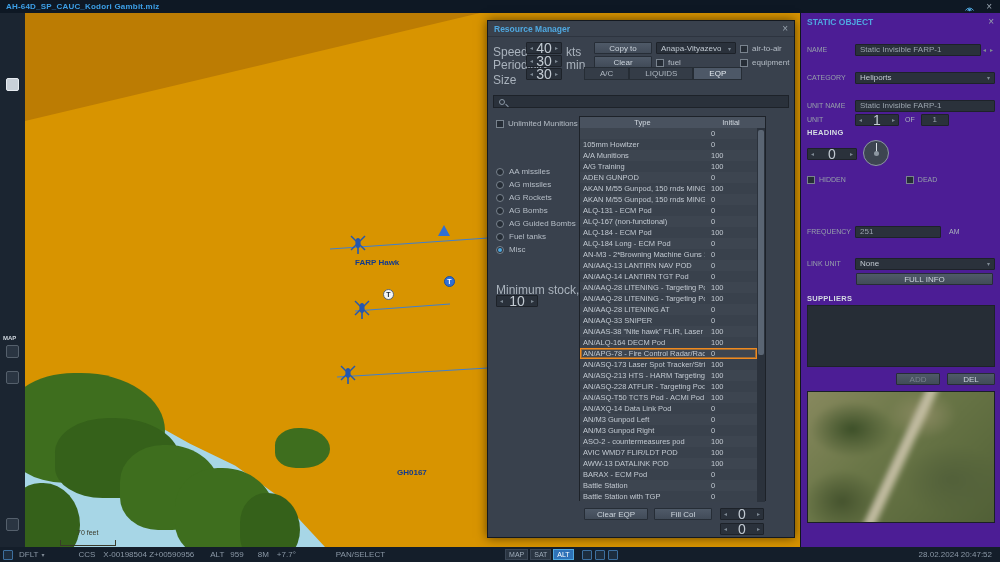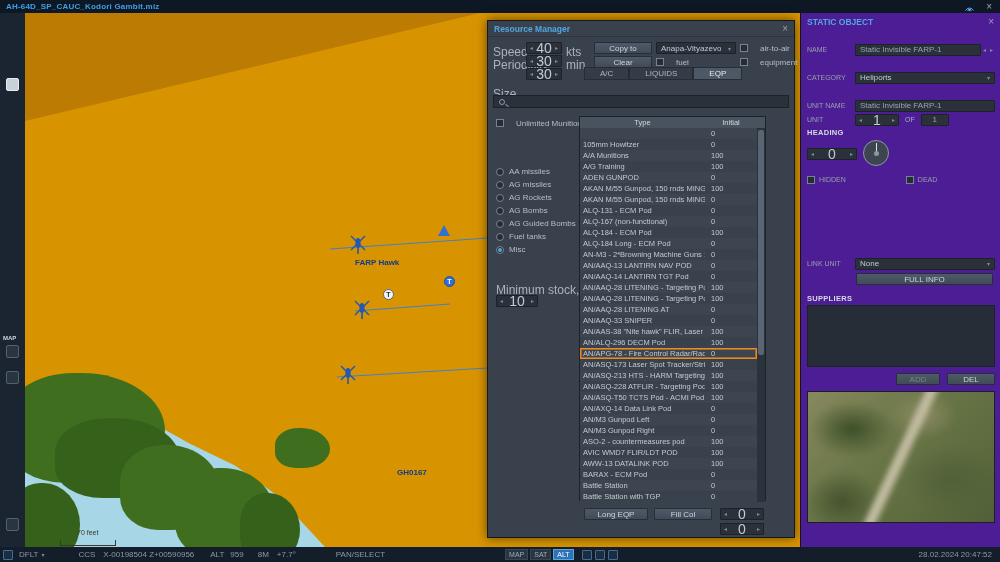--- a/index.html
+++ b/index.html
@@ -66,21 +66,21 @@
   .panel-close{margin-left:auto;color:#98a3ae;font-size:10px;line-height:10px}
   .rm .abs{position:absolute}
   .rm-tabs{position:absolute;left:96px;top:46px;display:flex}
   .rm-tab{height:13px;padding:0 15px;display:flex;align-items:center;background:#343c47;
           border:1px solid #262d35;color:#aeb7c0;font-size:8px}
   .rm-tab.active{background:#4d5867;color:#e2e8ee}
   .search{position:absolute;left:5px;top:74px;width:296px;height:13px;background:#2a313b;
           border:1px solid #1d2229;display:flex;align-items:center;padding:0 5px;gap:4px}
   .mag{width:6px;height:6px;border:1px solid #8a97a5;border-radius:50%;position:relative;flex:none}
   .mag::after{content:"";position:absolute;left:5px;top:5px;width:4px;height:1px;background:#8a97a5;transform:rotate(45deg)}
-  .cb-row{display:flex;gap:12px;color:#b6bec7}
+  .cb-row{display:flex;align-items:center;gap:4px;color:#b6bec7}
   .radio-list{position:absolute;left:8px;top:144px;display:flex;flex-direction:column}
   .radio-row{display:flex;align-items:center;height:13px;gap:5px;font-size:8px;color:#b6bec7}
   .rm-table{position:absolute;left:91px;top:95px;width:187px;height:385px;border:1px solid #1d2229;background:#343c47}
   .rm-thead{height:11px;background:#49525f;display:flex;font-size:7.5px;color:#d2d9e0;align-items:center}
   .rm-thead .h-type{width:125px;text-align:center}
   .rm-thead .h-init{width:52px;text-align:center}
   .rm-body{position:absolute;left:0;top:11px;width:177px;height:374px;overflow:hidden}
   .rm-row{height:11px;display:flex;align-items:center;font-size:7.5px;background:#3d4550;color:#c2c9d1}
   .rm-row.odd{background:#39414c}
   .rm-row.selected{outline:1px solid #ef8a1f;outline-offset:-1px;box-shadow:inset 0 0 0 2px rgba(239,138,31,.55)}
@@ -206,21 +206,21 @@
     <span class="abs lbl" style="left:78px;top:24px">kts</span>
 
     <span class="abs lbl" style="left:5px;top:37px">Periodicity</span>
     <span class="abs stepper" style="left:38px;top:34px;width:36px">
       <span class="arr">◂</span>
       <span class="val">30</span>
       <span class="arr">▸</span>
     </span>
     <span class="abs lbl" style="left:78px;top:37px">min</span>
 
-    <span class="abs lbl" style="left:5px;top:66px">Size</span>
+    <span class="abs lbl" style="left:5px;top:52px">Size</span>
     <span class="abs stepper" style="left:38px;top:47px;width:36px">
       <span class="arr">◂</span>
       <span class="val">30</span>
       <span class="arr">▸</span>
     </span>
 
     <div class="abs btn" style="left:106px;top:21px;width:58px">Copy to</div>
     <div class="abs dd" style="left:168px;top:21px;width:80px">
       <span style="overflow:hidden;white-space:nowrap">Anapa-Vityazevo</span>
       <span class="caret">▾</span>
@@ -369,21 +369,21 @@
           </div>
           <div class="rm-row odd">
             <span class="t">AN/AAQ-33 SNIPER</span>
             <span class="i">0</span>
           </div>
           <div class="rm-row">
             <span class="t">AN/AAS-38 "Nite hawk" FLIR, Laser d</span>
             <span class="i">100</span>
           </div>
           <div class="rm-row odd">
-            <span class="t">AN/ALQ-296 DECM Pod</span>
+            <span class="t">AN/ALQ-164 DECM Pod</span>
             <span class="i">100</span>
           </div>
           <div class="rm-row selected">
             <span class="t">AN/APG-78 - Fire Control Radar/Rada</span>
             <span class="i">0</span>
           </div>
           <div class="rm-row odd">
             <span class="t">AN/ASQ-173 Laser Spot Tracker/Strik</span>
             <span class="i">100</span>
           </div>
@@ -434,21 +434,21 @@
           <div class="rm-row odd">
             <span class="t">Battle Station with TGP</span>
             <span class="i">0</span>
           </div>
         </div>
       <div class="rm-scroll">
         <div class="rm-thumb"></div>
       </div>
     </div>
 
-    <div class="abs btn" style="left:96px;top:487px;width:64px">Long EQP</div>
+    <div class="abs btn" style="left:96px;top:487px;width:64px">Clear EQP</div>
     <div class="abs btn" style="left:166px;top:487px;width:58px">Fill Col</div>
     <span class="abs stepper" style="left:232px;top:487px;width:44px">
       <span class="arr">◂</span>
       <span class="val">0</span>
       <span class="arr">▸</span>
     </span>
     <span class="abs stepper" style="left:232px;top:502px;width:44px">
       <span class="arr">◂</span>
       <span class="val">0</span>
       <span class="arr">▸</span>
@@ -513,20 +513,25 @@
         <span class="cb"></span>
         <span>HIDDEN</span>
       </span>
       <span class="cb-row" style="display:flex;align-items:center;gap:4px;font-size:7px;color:#96a0aa;margin-left:60px">
         <span class="cb"></span>
         <span>DEAD</span>
       </span>
     </div>
 
 
+    <div class="so-row" style="top:212px">
+      <span class="so-lbl">FREQUENCY</span>
+      <span class="inp" style="width:86px">251</span>
+      <span class="lbl" style="margin-left:8px;font-size:7px">AM</span>
+    </div>
 
     <div class="so-row" style="top:244px">
       <span class="so-lbl">LINK UNIT</span>
       <span class="dd" style="flex:1">
         <span>None</span>
         <span class="caret">▾</span>
       </span>
     </div>
 
     <div class="btn" style="position:absolute;left:55px;top:260px;width:137px">FULL INFO</div>

